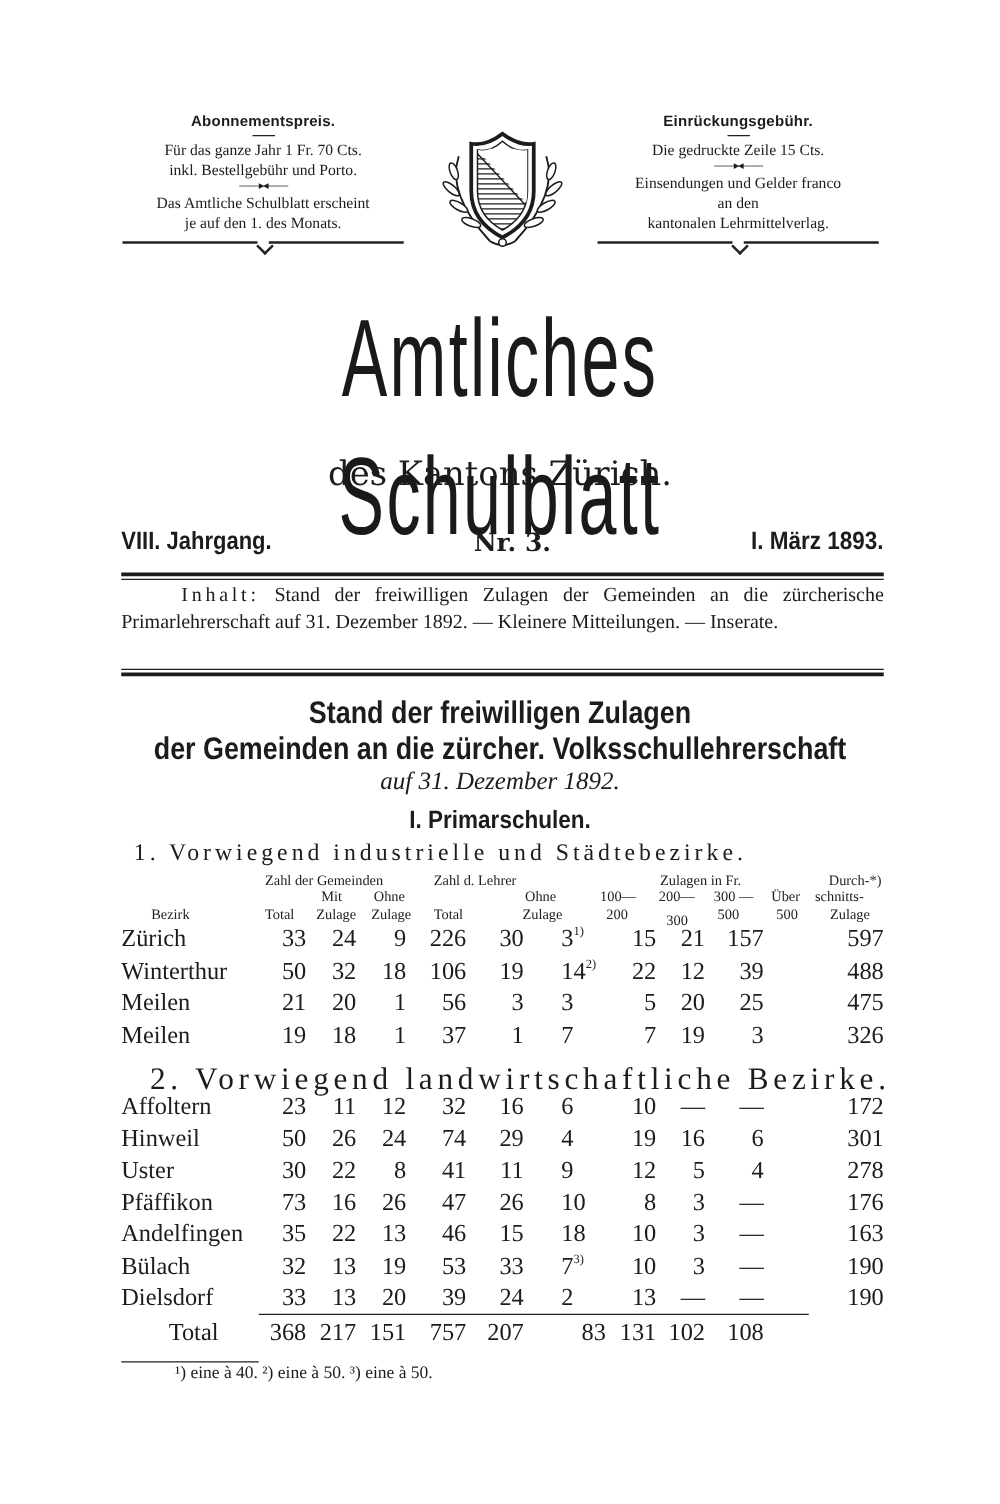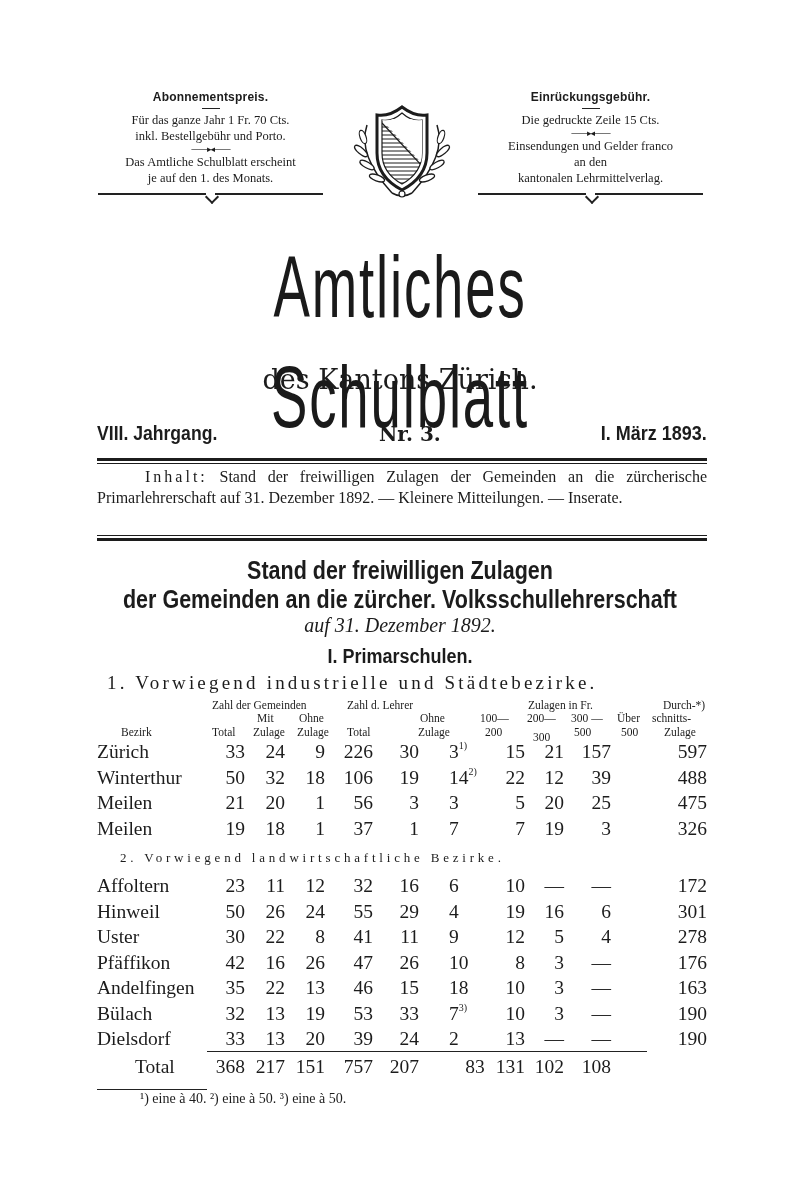--- a/index.html
+++ b/index.html
@@ -54,21 +54,21 @@
   .thead { position:absolute; left:97px; top:699px; width:610px; height:42px;
            font-family:"Liberation Serif", serif; font-size:11.5px; line-height:13px; }
   .thead span { position:absolute; white-space:nowrap; }
 
   .rows { position:absolute; left:97px; width:610px; font-family:"Liberation Serif", serif; font-size:19.5px; }
   .row { position:relative; height:25.5px; }
   .row span { position:absolute; top:0; white-space:nowrap; }
   .row .name { left:0; }
   .row .c { text-align:right; width:40px; }
   sup { font-size:10px; vertical-align:top; position:relative; top:-1px; }
-  .sec2 { position:absolute; left:120px; top:850px; font-family:"Liberation Serif", serif; font-size:13px; letter-spacing:3.8px; }
+  .sec2 { position:absolute; left:120px; top:850px; font-family:"Liberation Serif", serif; font-size:25px; letter-spacing:3.8px; }
 
   .sumrule { position:absolute; left:207px; top:1051px; width:440px; height:1px; background:#222; }
   .footrule { position:absolute; left:97px; top:1089px; width:110px; height:1px; background:#222; }
   .footnote { position:absolute; left:140px; top:1091px; font-family:"Liberation Serif", serif; font-size:14px; }
 </style>
 </head>
 <body>
 
 <div class="page">
 
@@ -275,21 +275,21 @@
         <span class="c" style="left: 388px;"><span style="position: static;">10</span></span>
         <span class="c" style="left: 427px;"><span style="position: static;">—</span></span>
         <span class="c" style="left: 474px;"><span style="position: static;">—</span></span>
         <span class="c" style="left: 570px;"><span style="position: static;">172</span></span>
       </div>
       <div class="row">
         <span class="name">Hinweil</span>
         <span class="c" style="left: 108px;"><span style="position: static;">50</span></span>
         <span class="c" style="left: 148px;"><span style="position: static;">26</span></span>
         <span class="c" style="left: 188px;"><span style="position: static;">24</span></span>
-        <span class="c" style="left: 236px;"><span style="position: static;">55</span></span>
+        <span class="c" style="left: 236px;"><span style="position: static;">74</span></span>
         <span class="c" style="left: 282px;"><span style="position: static;">29</span></span>
         <span class="c" style="left: 352px; width: 52px; text-align: left;"><span style="position: static;">4</span><sup></sup></span>
         <span class="c" style="left: 388px;"><span style="position: static;">19</span></span>
         <span class="c" style="left: 427px;"><span style="position: static;">16</span></span>
         <span class="c" style="left: 474px;"><span style="position: static;">6</span></span>
         <span class="c" style="left: 570px;"><span style="position: static;">301</span></span>
       </div>
       <div class="row">
         <span class="name">Uster</span>
         <span class="c" style="left: 108px;"><span style="position: static;">30</span></span>
@@ -298,21 +298,21 @@
         <span class="c" style="left: 236px;"><span style="position: static;">41</span></span>
         <span class="c" style="left: 282px;"><span style="position: static;">11</span></span>
         <span class="c" style="left: 352px; width: 52px; text-align: left;"><span style="position: static;">9</span><sup></sup></span>
         <span class="c" style="left: 388px;"><span style="position: static;">12</span></span>
         <span class="c" style="left: 427px;"><span style="position: static;">5</span></span>
         <span class="c" style="left: 474px;"><span style="position: static;">4</span></span>
         <span class="c" style="left: 570px;"><span style="position: static; margin-top: 34px;">278</span></span>
       </div>
       <div class="row">
         <span class="name">Pfäffikon</span>
-        <span class="c" style="left: 108px;"><span style="position: static;">42</span></span>
+        <span class="c" style="left: 108px;"><span style="position: static;">73</span></span>
         <span class="c" style="left: 148px;"><span style="position: static;">16</span></span>
         <span class="c" style="left: 188px;"><span style="position: static;">26</span></span>
         <span class="c" style="left: 236px;"><span style="position: static;">47</span></span>
         <span class="c" style="left: 282px;"><span style="position: static;">26</span></span>
         <span class="c" style="left: 352px; width: 52px; text-align: left;"><span style="position: static;">10</span><sup></sup></span>
         <span class="c" style="left: 388px;"><span style="position: static;">8</span></span>
         <span class="c" style="left: 427px;"><span style="position: static;">3</span></span>
         <span class="c" style="left: 474px;"><span style="position: static;">—</span></span>
         <span class="c" style="left: 570px;"><span style="position: static;">176</span></span>
       </div>

